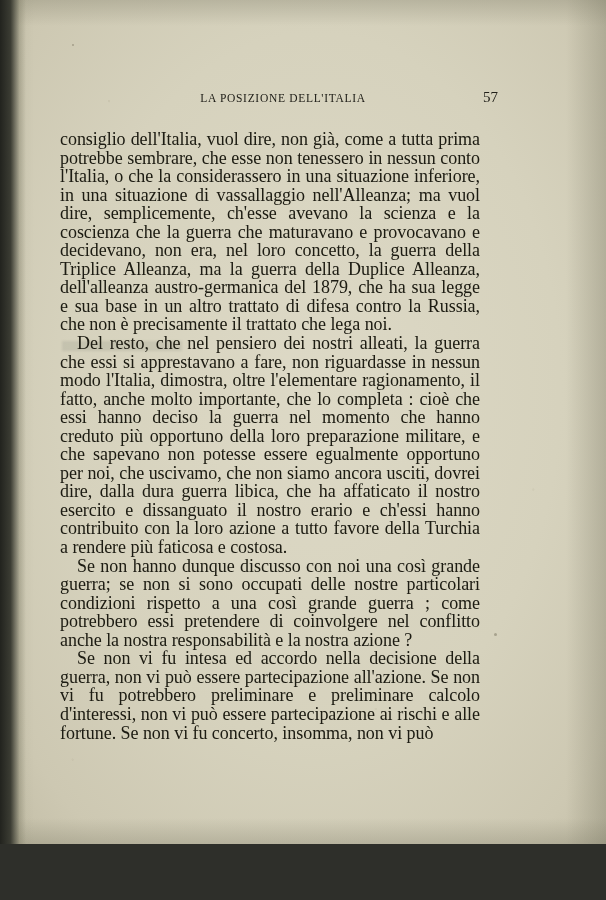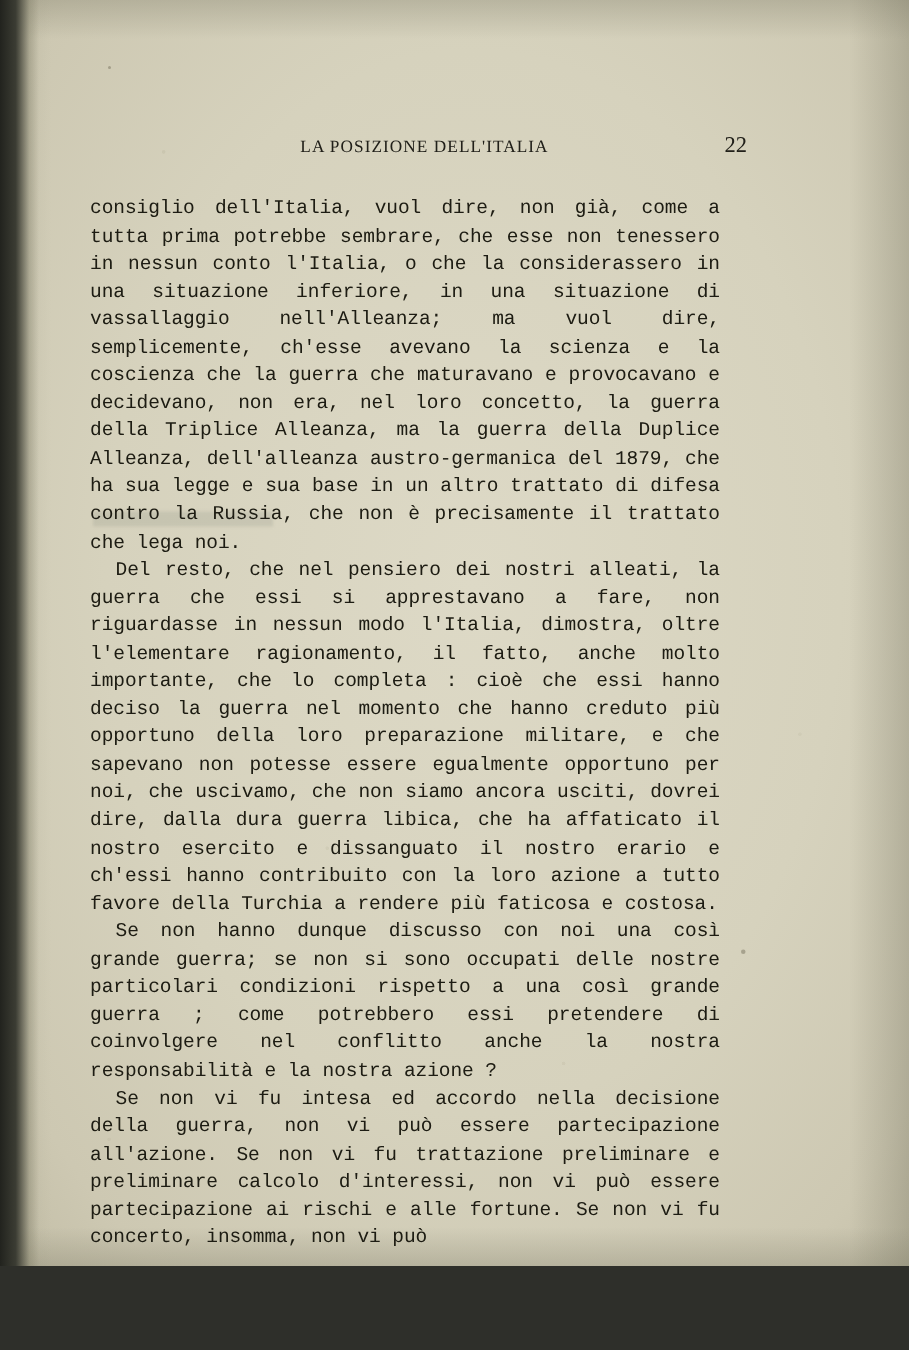--- a/index.html
+++ b/index.html
@@ -72,29 +72,28 @@
   .folio {
     position: absolute;
     right: -18px;
     top: -3px;
     font-size: 15px;
     color: #26251f;
     font-family: "Liberation Serif", serif;
   }
   p.para {
     margin: 0;
-    font-size: 13px;
+    font-size: 18px;
     line-height: 18.55px;
     color: #232219;
     text-align: justify;
     text-indent: 0;
     -webkit-font-smoothing: none;
     text-rendering: optimizeLegibility;
     letter-spacing: -0.05px;
-    font-family: Liberation Mono, monospace;
   }
   p.indent {
     text-indent: 17px;
   }
   .ink {
     filter: contrast(1.06);
   }
   
   .ghost {
     position: absolute;
@@ -123,22 +122,22 @@
   <div class="speck" style="left:494px; top:633px; width:3px; height:3px;"></div>
   <div class="speck" style="left:157px; top:852px; width:2px; height:2px;"></div>
   <div class="speck" style="left:72px; top:44px; width:2px; height:2px;"></div>
 
   <div class="ghost"></div>
 
   <div class="content ink">
 
     <div class="running-head">
       <div class="head-title">LA POSIZIONE DELL'ITALIA</div>
-      <div class="folio">22</div>
+      <div class="folio">57</div>
     </div>
 
     <p class="para">consiglio dell'Italia, vuol dire, non già, come a tutta prima potrebbe sembrare, che esse non tenessero in nessun conto l'Italia, o che la considerassero in una situazione inferiore, in una situazione di vassallaggio nell'Alleanza; ma vuol dire, semplicemente, ch'esse avevano la scienza e la coscienza che la guerra che maturavano e provocavano e decidevano, non era, nel loro concetto, la guerra della Triplice Alleanza, ma la guerra della Duplice Alleanza, dell'alleanza austro-germanica del 1879, che ha sua legge e sua base in un altro trattato di difesa contro la Russia, che non è precisamente il trattato che lega noi.</p>
     <p class="para indent">Del resto, che nel pensiero dei nostri alleati, la guerra che essi si apprestavano a fare, non riguardasse in nessun modo l'Italia, dimostra, oltre l'elementare ragionamento, il fatto, anche molto importante, che lo completa : cioè che essi hanno deciso la guerra nel momento che hanno creduto più opportuno della loro preparazione militare, e che sapevano non potesse essere egualmente opportuno per noi, che uscivamo, che non siamo ancora usciti, dovrei dire, dalla dura guerra libica, che ha affaticato il nostro esercito e dissanguato il nostro erario e ch'essi hanno contribuito con la loro azione a tutto favore della Turchia a rendere più faticosa e costosa.</p>
     <p class="para indent">Se non hanno dunque discusso con noi una così grande guerra; se non si sono occupati delle nostre particolari condizioni rispetto a una così grande guerra ; come potrebbero essi pretendere di coinvolgere nel conflitto anche la nostra responsabilità e la nostra azione ?</p>
-    <p class="para indent">Se non vi fu intesa ed accordo nella decisione della guerra, non vi può essere partecipazione all'azione. Se non vi fu trattazione preliminare e preliminare calcolo d'interessi, non vi può essere partecipazione ai rischi e alle fortune. Se non vi fu concerto, insomma, non vi può</p>
+    <p class="para indent">Se non vi fu intesa ed accordo nella decisione della guerra, non vi può essere partecipazione all'azione. Se non vi fu potrebbero preliminare e preliminare calcolo d'interessi, non vi può essere partecipazione ai rischi e alle fortune. Se non vi fu concerto, insomma, non vi può</p>
 
   </div>
 </div>
 
 </body></html>

